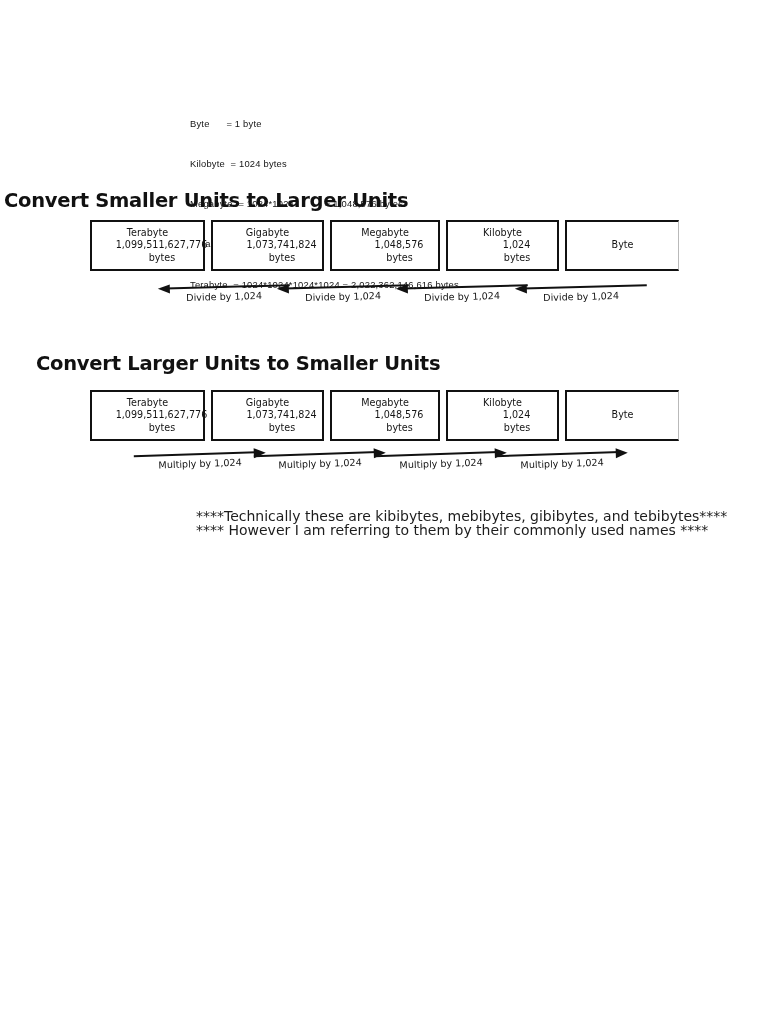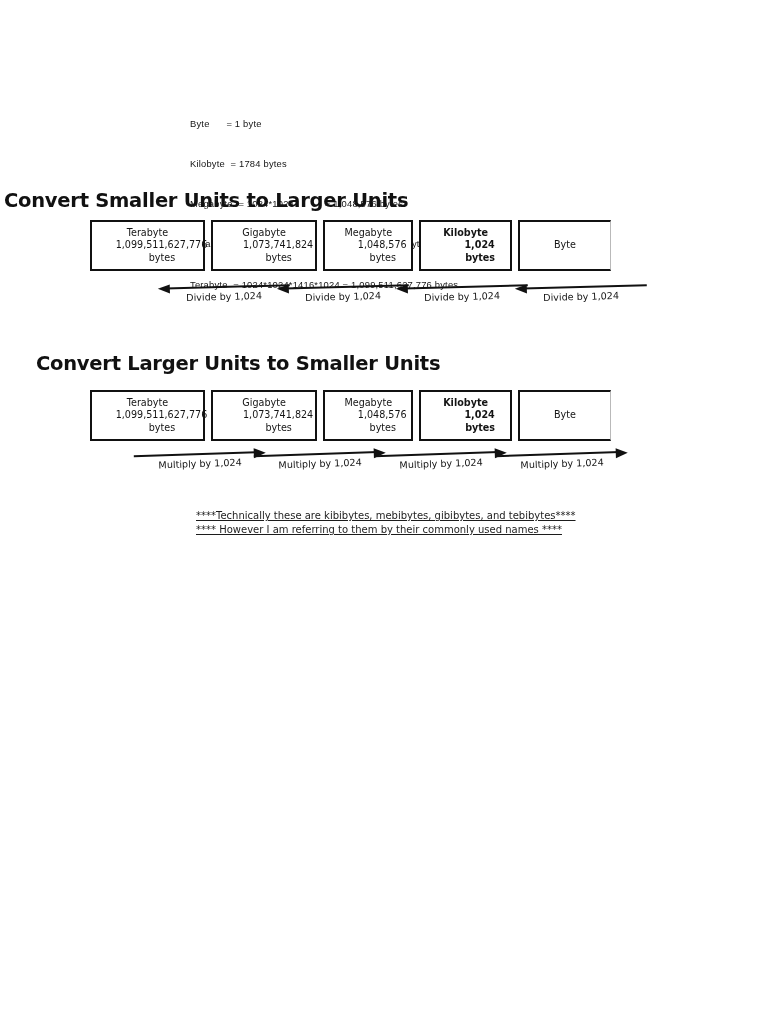--- a/index.html
+++ b/index.html
@@ -42,21 +42,21 @@
     letter-spacing: -0.25px;
     color: #111111;
   }
   #title-1 { top: 189px; }
   #title-2 { top: 352px; margin-left: 32px; }
 
   
   .boxrow {
     position: absolute;
     left: 90px;
-    width: 521px;
+    width: 589px;
     height: 51px;
     display: flex;
     gap: 6px;
   }
   #boxrow-1 { top: 220px; }
   #boxrow-2 { top: 390px; }
 
   .unit-box {
     box-sizing: border-box;
     height: 51px;
@@ -69,21 +69,21 @@
     font-family: "DejaVu Sans", sans-serif;
     font-size: 9.6px;
     line-height: 12.6px;
     color: #141414;
     text-align: center;
     padding: 0 2px;
   }
   .unit-box.w-tb   { width: 115px; }
   .unit-box.w-gb   { width: 115px; text-align: center; }
   .unit-box.w-mb   { width: 112px; text-align: right; }
-  .unit-box.w-kb   { width: 115px; font-weight: bold; }
+  .unit-box.w-kb   { width: 115px; }
   .unit-box.w-byte {
     width: 116px;
     border-right: 1px solid #b9b9b9;
     border-top-width: 2px;
     border-bottom-width: 2px;
     border-left-width: 2px;
   }
   .unit-box .unit-name { display: block; }
   .unit-box .unit-val  { display: block; margin-left: 28px; }
   .unit-box .unit-suffix { display: block; margin-left: 29px; }
@@ -123,37 +123,36 @@
   
   #arrowrow-1 .arrow-item { transform: rotate(-1.6deg); }
   #arrowrow-2 .arrow-item { transform: rotate(-1.9deg); }
 
   
   .footnotes {
     position: absolute;
     left: 196px;
     top: 509px;
     font-family: "DejaVu Sans", sans-serif;
-    font-size: 10px;
+    font-size: 14px;
     line-height: 14px;
     color: #1c1c1c;
     white-space: nowrap;
-    text-decoration: underline;
   }
   .footnotes .fn { display: block; }
 </style>
 </head>
 <body>
 
 <div class="defs">
   <span class="row">Byte      = 1 byte</span>
-  <span class="row">Kilobyte  = 1784 bytes</span>
+  <span class="row">Kilobyte  = 1024 bytes</span>
   <span class="row">Megabyte  = 1024*1024           = 1,048,576 bytes</span>
   <span class="row">Gigabyte  = 1024*1024*1024      = 1,073,741,824 bytes</span>
-  <span class="row">Terabyte  = 1024*1024*1416*1024 = 1,099,511,627,776 bytes</span>
+  <span class="row">Terabyte  = 1024*1024*1024*1024 = 2,022,362,146,616 bytes</span>
 </div>
 
 <div class="section-title" id="title-1">Convert Smaller Units to Larger Units</div>
 
 <div class="boxrow" id="boxrow-1">
   <div class="unit-box w-tb">
     <span class="unit-name">Terabyte</span>
     <span class="unit-val">1,099,511,627,776</span>
     <span class="unit-suffix">bytes</span>
   </div>

